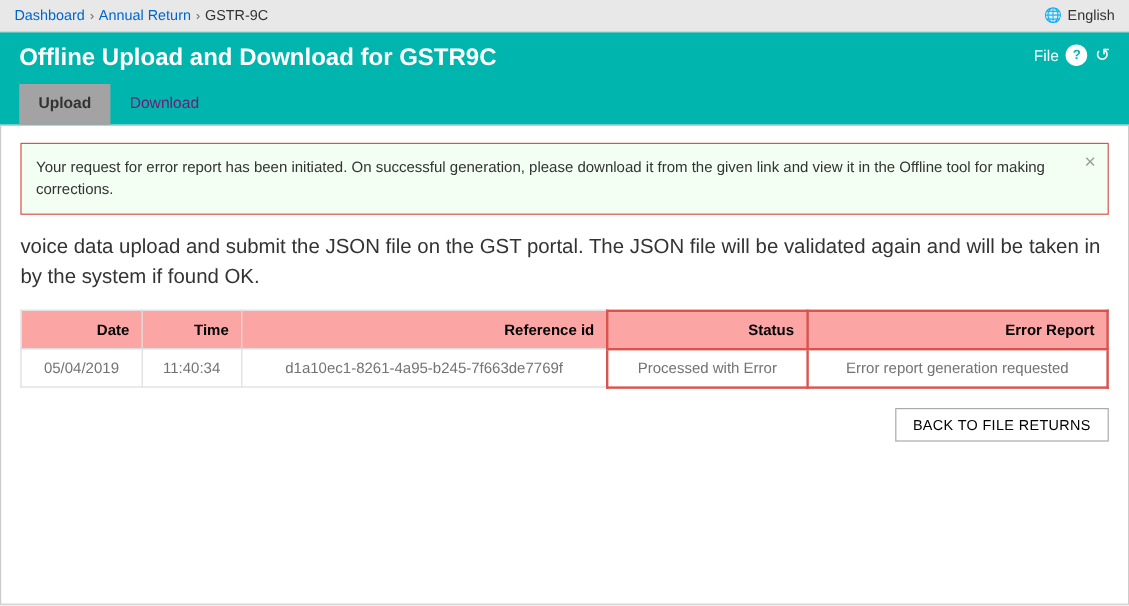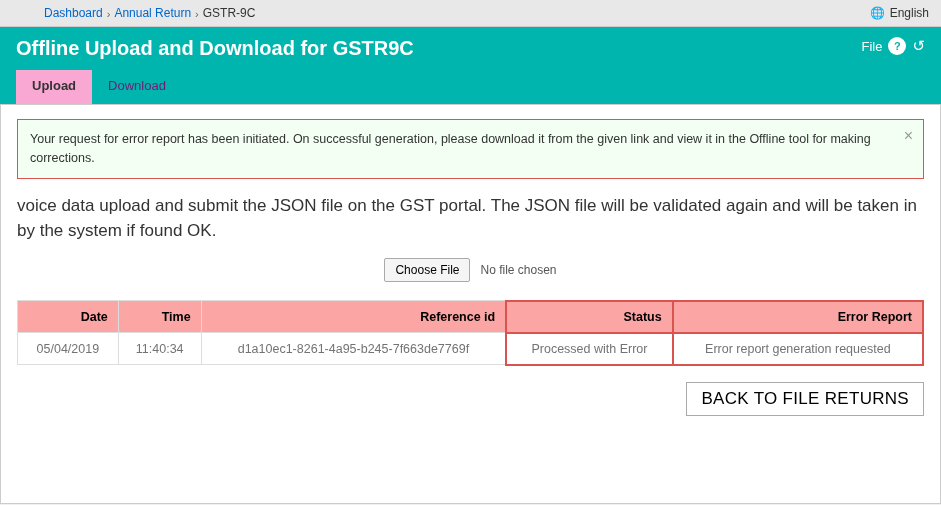--- a/index.html
+++ b/index.html
@@ -19,21 +19,20 @@
       justify-content: space-between;
       align-items: center;
       border-bottom: 1px solid #ccc;
     }
     .breadcrumb {
       display: flex;
       align-items: flex-end;
       gap: 4px;
       font-size: 12px;
       color: #333;
-      margin-left: 32px;
     }
     .breadcrumb a {
       color: #0066cc;
       text-decoration: none;
     }
     .breadcrumb .separator {
       color: #666;
       font-size: 11px;
     }
     .breadcrumb .current {
@@ -93,21 +92,21 @@
       padding: 0 16px;
     }
     .tab {
       padding: 8px 16px;
       cursor: pointer;
       font-size: 13px;
       color: #701a75;
       border-bottom: 3px solid transparent;
     }
     .tab.active {
-      background: #f9a8d4;
+      background: #a3a3a3;
       color: #333;
       border-bottom: none;
       font-weight: bold;
     }
 
     
     .main-content {
       background: #fff;
       margin: 0;
       padding: 14px 16px;
@@ -206,21 +205,21 @@
     
     .back-btn-area {
       display: flex;
       justify-content: flex-end;
       margin-top: 16px;
     }
     .back-btn {
       border: 1px solid #aaa;
       background: #fff;
       padding: 6px 14px;
-      font-size: 17px;
+      font-size: 12px;
       cursor: pointer;
       letter-spacing: 0.3px;
       font-weight: normal;
     }
   </style>
 </head>
 <body>
 
 <div class="top-nav">
   <div class="breadcrumb">
@@ -252,24 +251,20 @@
 
 <div class="main-content">
 
   <div class="alert-box">
     <span>Your request for error report has been initiated. On successful generation, please download it from the given link and view it in the Offline tool for making corrections.</span>
     <span class="alert-close">×</span>
   </div>
 
   <div class="instruction-text">voice data upload and submit the JSON file on the GST portal. The JSON file will be validated again and will be taken in by the system if found OK.</div>
 
-  <div class="file-upload-area">
-    <button class="choose-file-btn">Choose File</button>
-    <span class="no-file-text">No file chosen</span>
-  </div>
 
 
   <table class="history-table">
     <thead>
       <tr>
         <th>Date</th>
         <th>Time</th>
         <th>Reference id</th>
         <th class="col-status-header">Status</th>
         <th class="col-error-header">Error Report</th>

